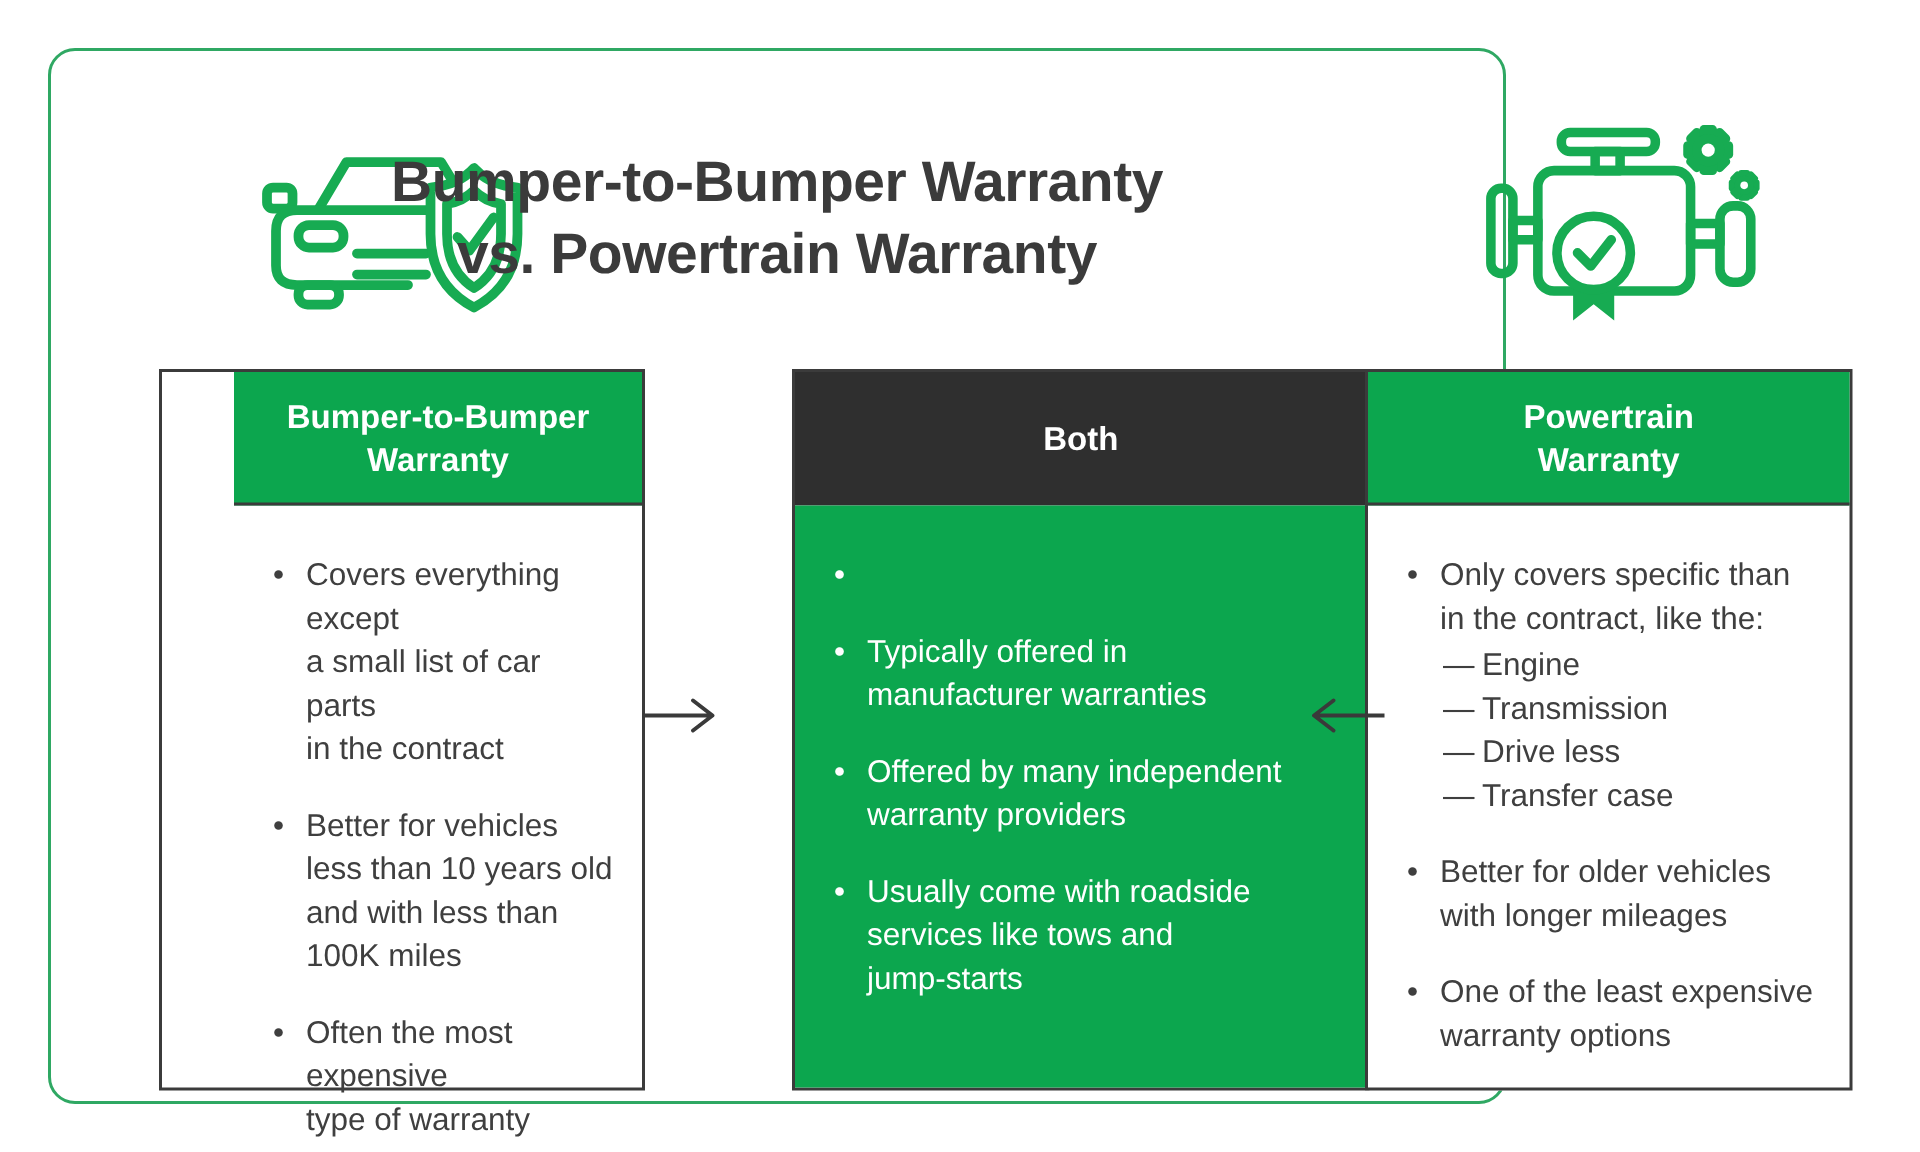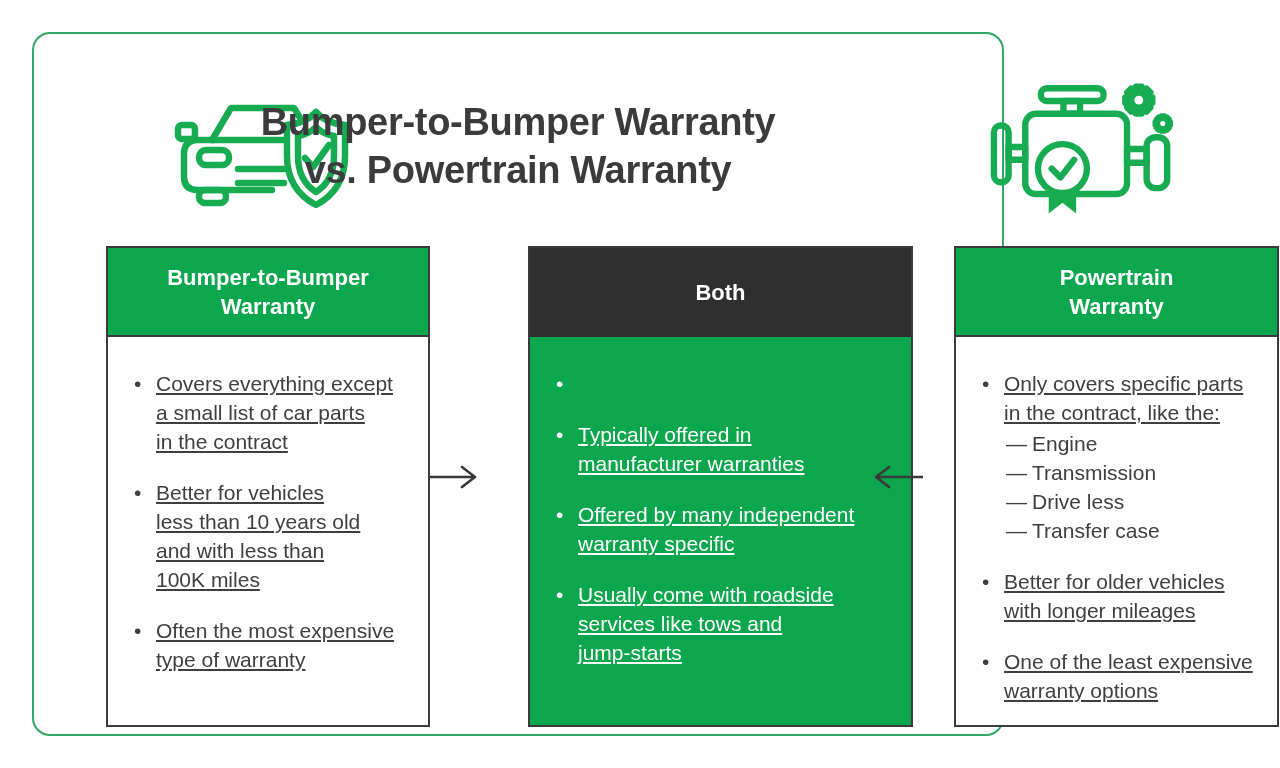--- a/index.html
+++ b/index.html
@@ -35,23 +35,23 @@
   
   .col {
     position: absolute;
     top: 212px;
     height: 481px;
     border: 2px solid var(--panel_border, #3b3b3b);
     background: #ffffff;
     display: flex;
     flex-direction: column;
   }
-  .col-left  { left: 72px;  width: 324px; }
+  .col-left  { left: 72px;  width: 324px; padding-left: 48px; }
   .col-mid   { left: 473px; width: 385px; margin-left: 21px; }
-  .col-right { left: 920px; width: 325px; }
+  .col-right { left: 876px; width: 325px; }
   .col-header {
     height: 89px;
     flex: none;
     display: flex;
     align-items: center;
     justify-content: center;
     text-align: center;
     font-size: 22px;
     font-weight: 700;
     line-height: 29px;
@@ -67,21 +67,21 @@
     padding: 32px 18px 0 26px;
     font-size: 21px;
     line-height: 29px;
   }
   .col-mid .col-body {
     background: var(--green, #0ca64e);
     color: #ffffff;
   }
   .col-body li { display: flex; margin-bottom: 22px; }
   .bullet { flex: none; width: 22px; }
-  .item-text { white-space: pre-line; text-decoration: underline; }
+  .item-text { white-space: pre-line; }
   .sub-list { margin: 2px 0 0 24px; }
   .sub-row { display: flex; }
   .dash { flex: none; width: 26px; }
   
   .arrow { position: absolute; top: 429px; width: 52px; height: 28px; }
   .arrow-left  { left: 394px; }
   .arrow-right { left: 837px; }
   .arrow path {
     stroke: var(--arrow, #3a3a3a);
     stroke-width: 2.6;
@@ -196,38 +196,38 @@
         <span class="bullet">•</span>
       </li>
       <li>
         <span class="bullet">•</span>
         <span class="item-text">Typically offered in
 manufacturer warranties</span>
       </li>
       <li>
         <span class="bullet">•</span>
         <span class="item-text">Offered by many independent
-warranty specific</span>
+warranty providers</span>
       </li>
       <li>
         <span class="bullet">•</span>
         <span class="item-text">Usually come with roadside
 services like tows and
 jump-starts</span>
       </li>
     </ul>
   </section>
 
   <section class="col col-right">
     <div class="col-header green">Powertrain
 Warranty</div>
     <ul class="col-body">
       <li style="flex-wrap:wrap; margin-bottom:22px;">
         <span class="bullet">•</span>
-        <span class="item-text">Only covers specific parts
+        <span class="item-text">Only covers specific than
 in the contract, like the:</span>
         <div class="sub-list" style="flex-basis:100%;">
           <div class="sub-row">
             <span class="dash">—</span>
             <span>Engine</span>
           </div>
           <div class="sub-row">
             <span class="dash">—</span>
             <span>Transmission</span>
           </div>

